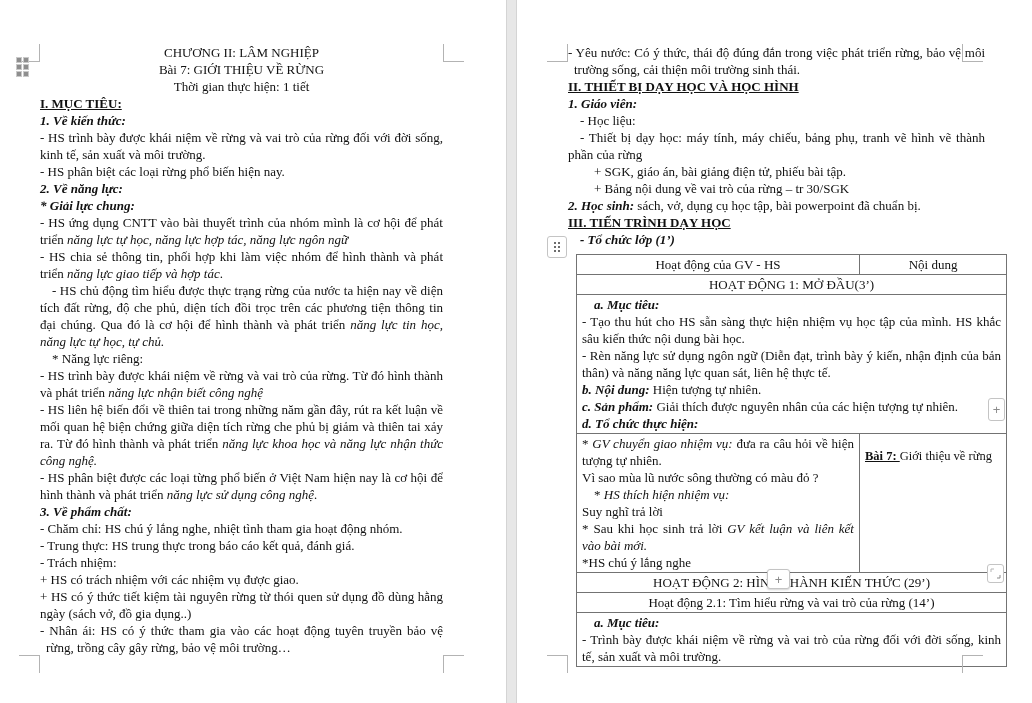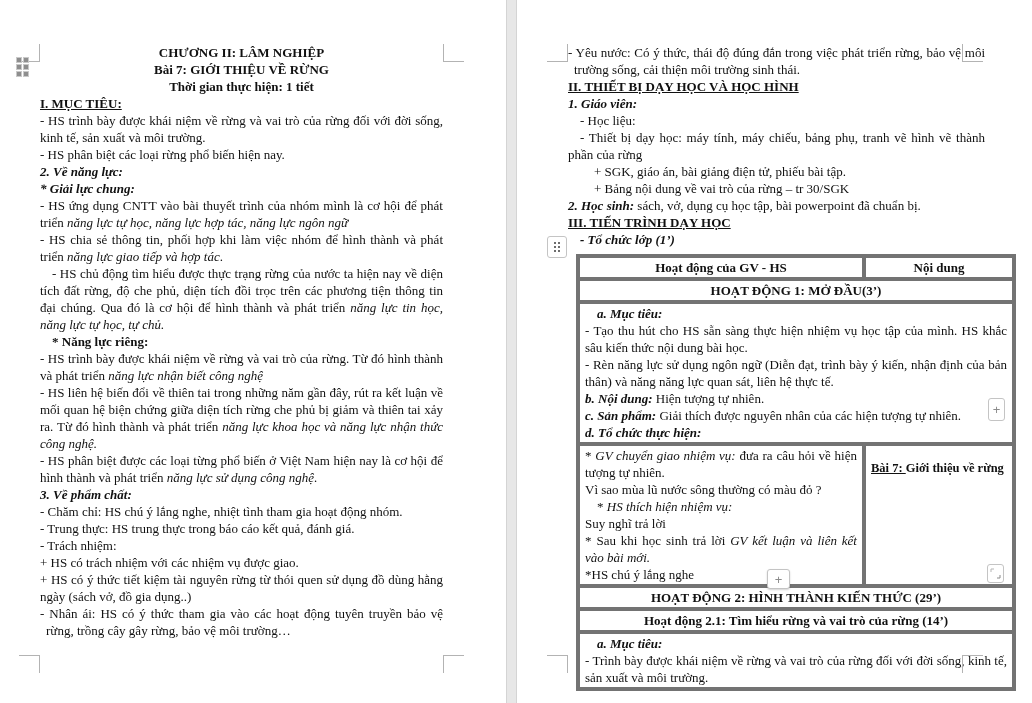--- a/index.html
+++ b/index.html
@@ -11,31 +11,31 @@
   }
   .page{position:absolute;top:0;height:703px;background:#fff;}
   .page-left{left:0;width:506px;}
   .page-right{left:517px;width:515px;}
   .page-gap{position:absolute;top:0;left:506px;width:11px;height:703px;
     background:#e7e7e7;border-left:1px solid #d4d4d4;border-right:1px solid #d4d4d4;box-sizing:border-box;}
   .content{position:absolute;top:44px;}
   .content-left{left:40px;width:403px;}
   .content-right{left:51px;width:417px;}
   .para{margin:0;text-align:justify;}
-  .b{font-weight:700;margin-top:14px;}
+  .b{font-weight:400;margin-top:14px;}
   .i{font-style:italic;}
   .bi{font-weight:700;font-style:italic;margin-top:18px;}
   .bu{font-weight:700;text-decoration:underline;}
   .center{text-align:center;}
   .ind1{text-indent:12px;}
   .ind2{text-indent:26px;}
   .hang{padding-left:6px;text-indent:-6px;}
   
   .lesson-table{border-collapse:collapse;table-layout:fixed;width:409px;margin:6px 0 0 8px;}
-  .lesson-table td{border:4px solid #737373;padding:1px 5px;vertical-align:top;}
+  .lesson-table td{border:1px solid #737373;padding:1px 5px;vertical-align:top;}
   .cell-gv{width:272px;}
   .cell-nd{width:136px;}
   td.c{text-align:center;}
   .cell-nd-body{padding-top:14px !important;}
   .cell-nd-body .para{text-align:left;white-space:nowrap;font-size:12.5px;}
   
   .mark{position:absolute;width:21px;height:18px;box-sizing:border-box;}
   .mark.tl{border-right:1px solid #b3b3b3;border-bottom:1px solid #b3b3b3;}
   .mark.tr{border-left:1px solid #b3b3b3;border-bottom:1px solid #b3b3b3;}
   .mark.bl{border-right:1px solid #b3b3b3;border-top:1px solid #b3b3b3;}
@@ -55,20 +55,21 @@
 </style>
 </head>
 <body>
 
 <div class="page page-left">
   <div class="content content-left">
       <p class="para center"><span class="b">CHƯƠNG II: LÂM NGHIỆP</span></p>
       <p class="para center"><span class="b">Bài 7: GIỚI THIỆU VỀ RỪNG</span></p>
       <p class="para center"><span class="b">Thời gian thực hiện: 1 tiết</span></p>
       <p class="para"><span class="bu">I. MỤC TIÊU:</span></p>
+      <p class="para"><span class="bi">1. Về kiến thức:</span></p>
       <p class="para"><span>- HS trình bày được khái niệm về rừng và vai trò của rừng đối với đời sống, kinh tế, sản xuất và môi trường.</span></p>
       <p class="para"><span>- HS phân biệt các loại rừng phổ biến hiện nay.</span></p>
       <p class="para"><span class="bi">2. Về năng lực:</span></p>
       <p class="para"><span class="bi">* Giải lực chung:</span></p>
       <p class="para"><span>- HS ứng dụng CNTT vào bài thuyết trình của nhóm mình là cơ hội để phát triển </span><span class="i">năng lực tự học, năng lực hợp tác, năng lực ngôn ngữ</span></p>
       <p class="para"><span>- HS chia sẻ thông tin, phối hợp khi làm việc nhóm để hình thành và phát triển </span><span class="i">năng lực giao tiếp và hợp tác</span><span>.</span></p>
       <p class="para ind1"><span>- HS chủ động tìm hiểu được thực trạng rừng của nước ta hiện nay về diện tích đất rừng, độ che phủ, diện tích đồi trọc trên các phương tiện thông tin đại chúng. Qua đó là cơ hội để hình thành và phát triển </span><span class="i">năng lực tin học, năng lực tự học, tự chủ.</span></p>
       <p class="para ind1"><span class="b">* Năng lực riêng:</span></p>
       <p class="para"><span>- HS trình bày được khái niệm về rừng và vai trò của rừng. Từ đó hình thành và phát triển </span><span class="i">năng lực nhận biết công nghệ</span></p>
       <p class="para"><span>- HS liên hệ biến đổi về thiên tai trong những năm gần đây, rút ra kết luận về mối quan hệ biện chứng giữa diện tích rừng che phủ bị giảm và thiên tai xảy ra. Từ đó hình thành và phát triển </span><span class="i">năng lực khoa học và năng lực nhận thức công nghệ.</span></p>

